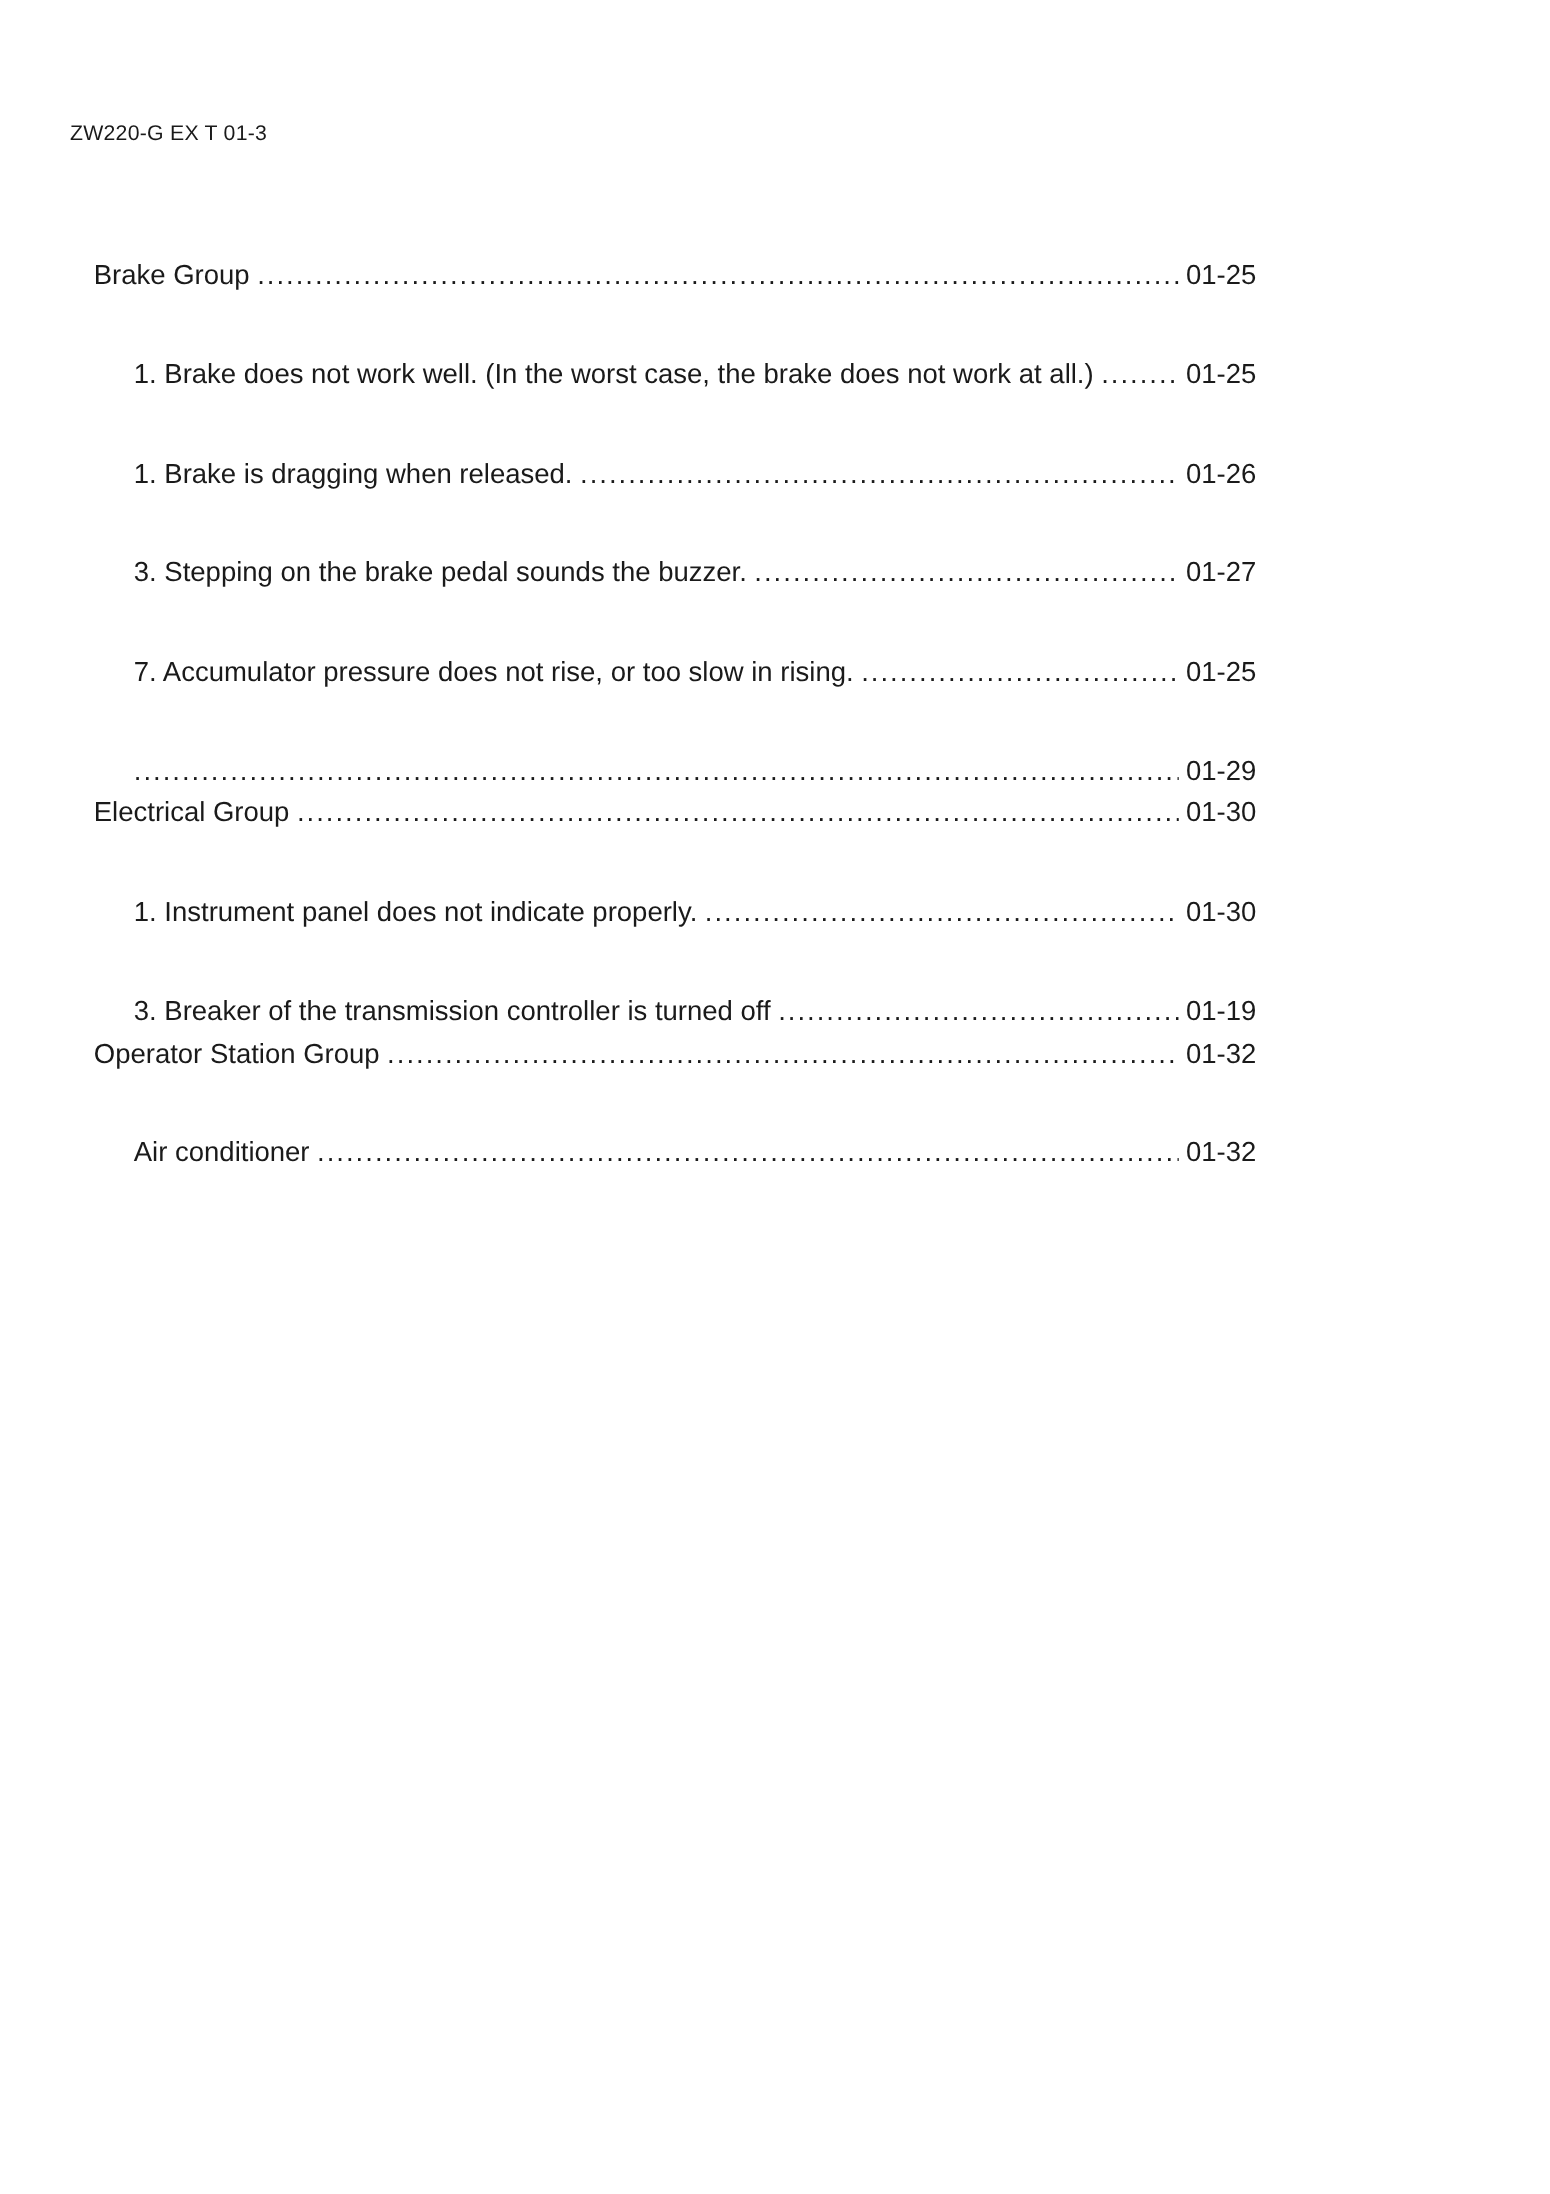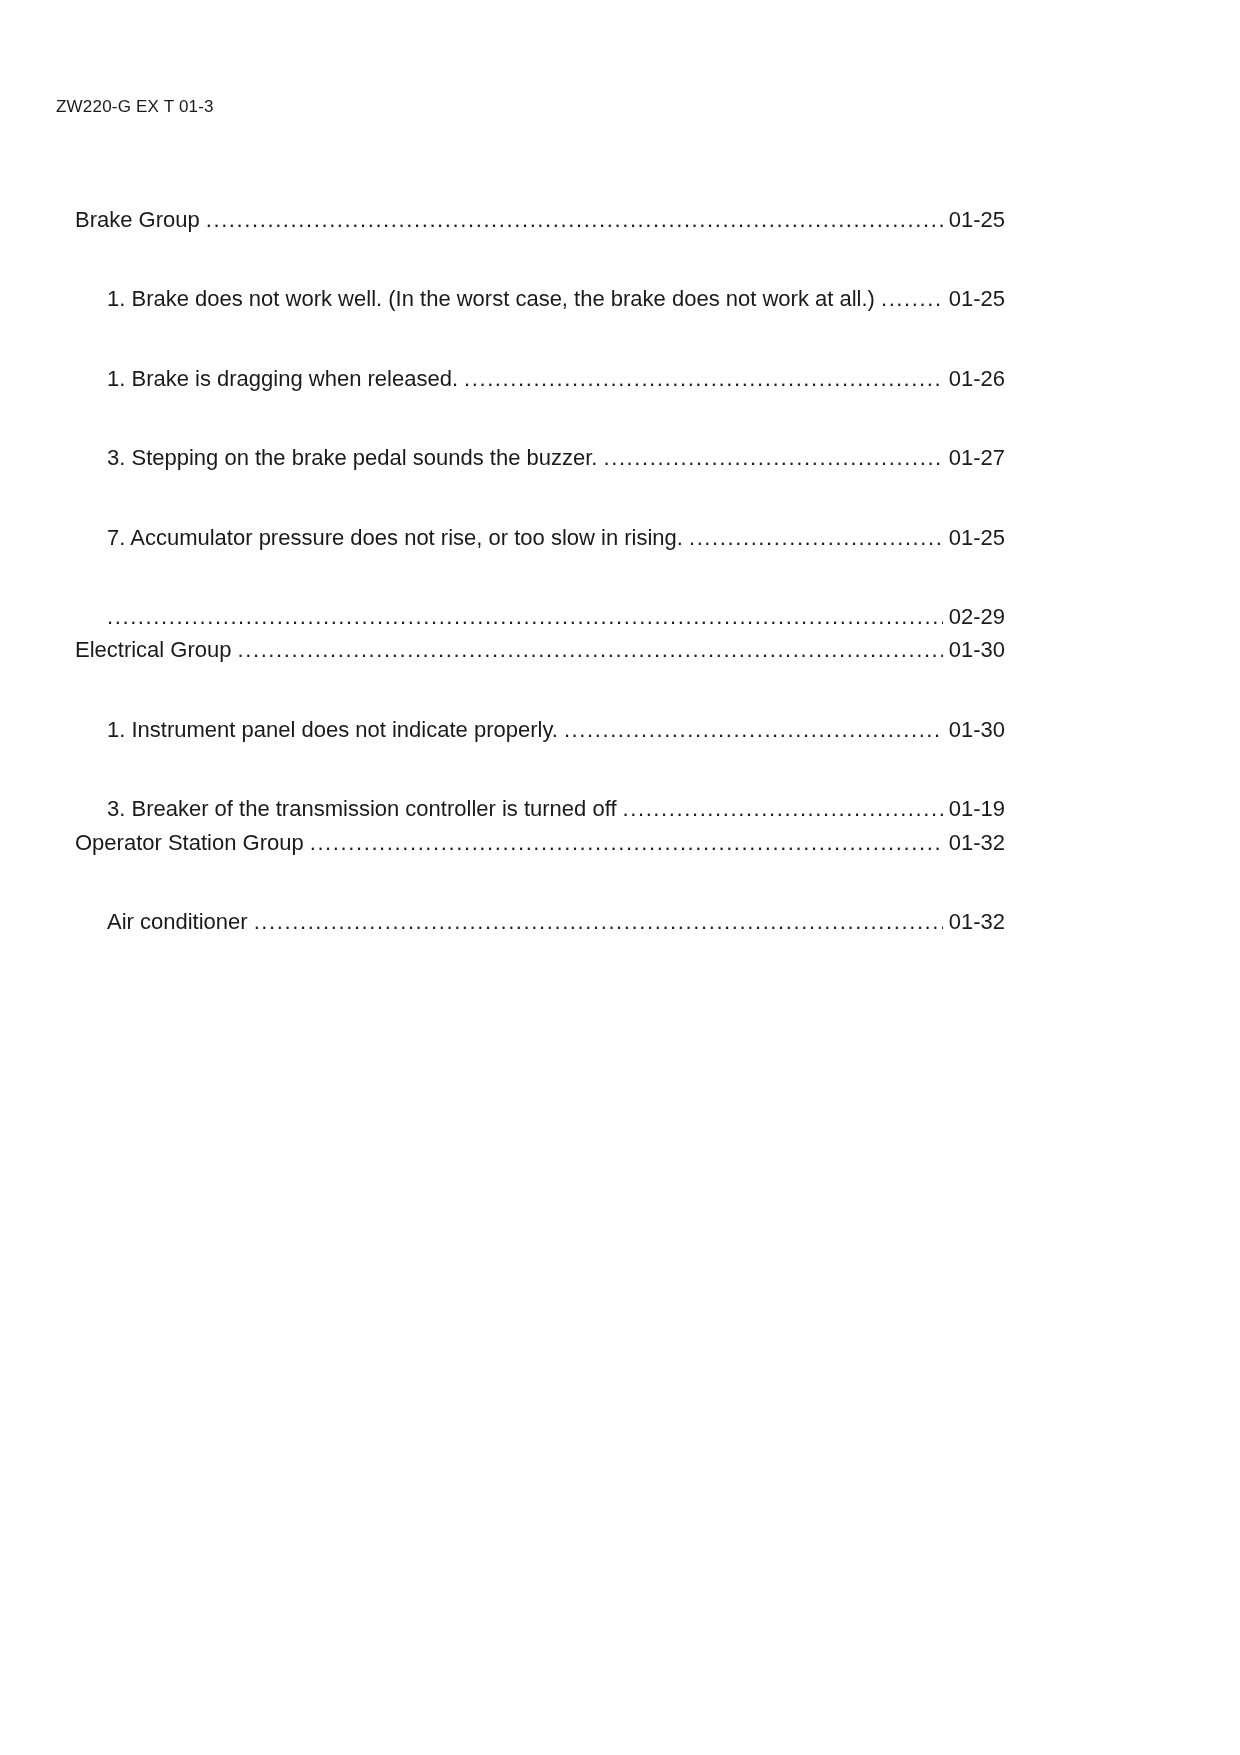--- a/index.html
+++ b/index.html
@@ -92,21 +92,21 @@
   </div>
 
   <div class="toc-row level-1">
     <span class="toc-label">7. Accumulator pressure does not rise, or too slow in rising.</span>
     <span class="dot-leader"></span>
     <span class="toc-page">01-25</span>
   </div>
 
   <div class="toc-row level-1">
     <span class="dot-leader"></span>
-    <span class="toc-page">02-29</span>
+    <span class="toc-page">01-29</span>
   </div>
 
   <div class="toc-row level-0">
     <span class="toc-label">Electrical Group</span>
     <span class="dot-leader"></span>
     <span class="toc-page">01-30</span>
   </div>
 
   <div class="toc-row level-1">
     <span class="toc-label">1. Instrument panel does not indicate properly.</span>

